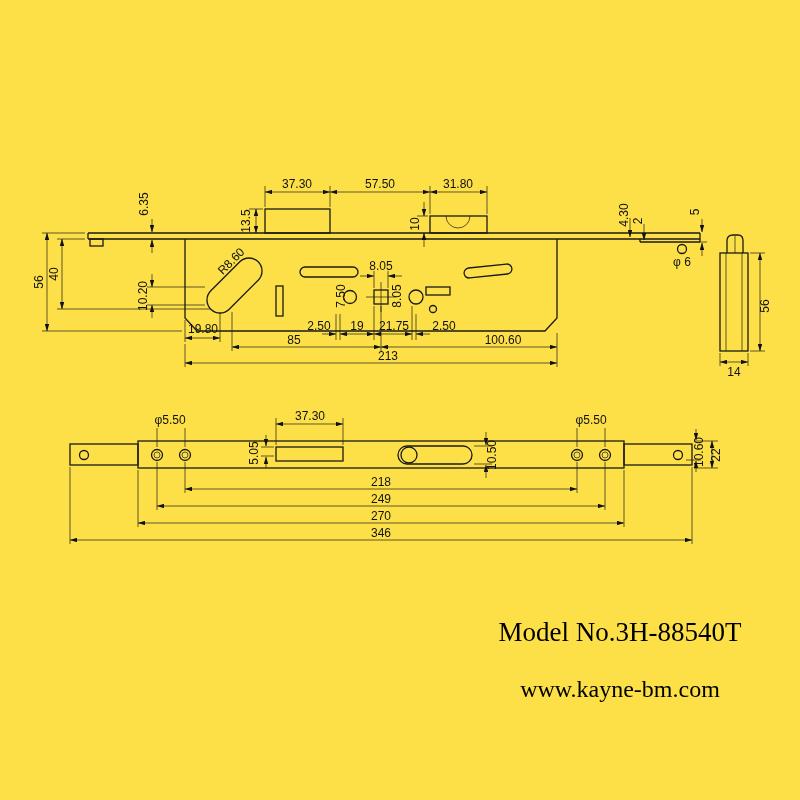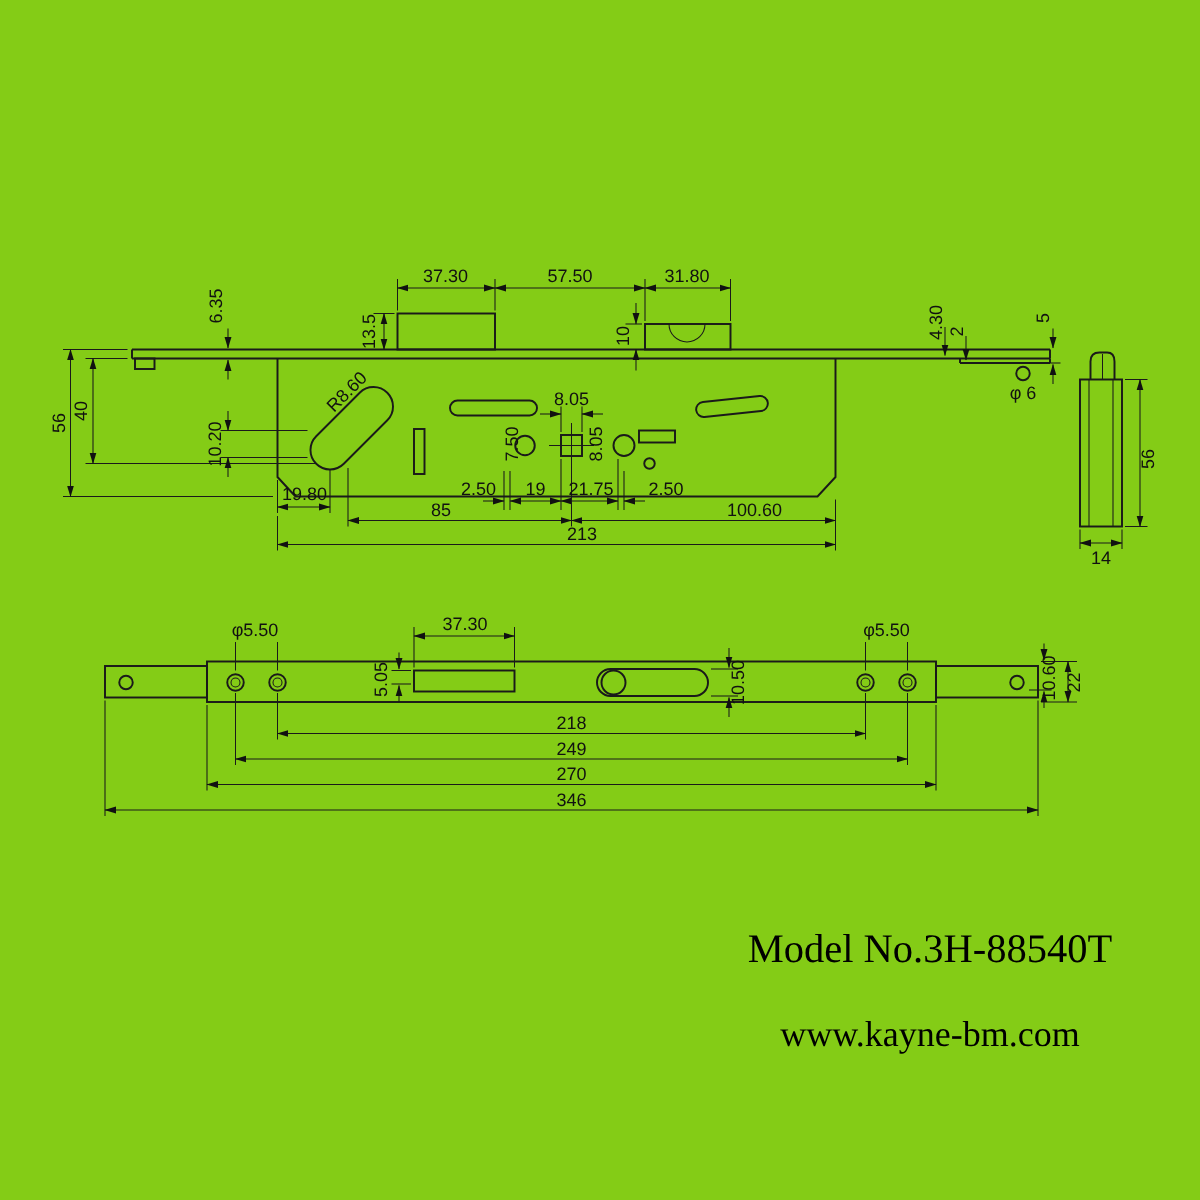--- a/index.html
+++ b/index.html
@@ -1,16 +1,16 @@
 <!DOCTYPE html>
 <html><head>
 <meta charset="utf-8">
 <style>
   html,body{margin:0;padding:0;background:#ffffff;}
-  .page{position:relative;width:800px;height:800px;background:#84cc16;overflow:hidden;
+  .page{position:relative;width:800px;height:800px;background:#fde047;overflow:hidden;
         font-family:"Liberation Sans",sans-serif;}
   svg{position:absolute;left:0;top:0;}
   .ol{fill:none;stroke:#1a1a1a;stroke-width:1.3;stroke-linejoin:miter;}
   .th{fill:none;stroke:#1a1a1a;stroke-width:0.7;}
   .dim{fill:none;stroke:#1a1a1a;stroke-width:0.7;}
   text.d{font-size:12px;fill:#111;font-family:"Liberation Sans",sans-serif;}
   text.mid{text-anchor:middle;}
   text.model{font-size:27px;fill:#000;font-family:"Liberation Serif",serif;text-anchor:middle;}
   text.site{font-size:24px;fill:#000;font-family:"Liberation Serif",serif;text-anchor:middle;}
 </style>

